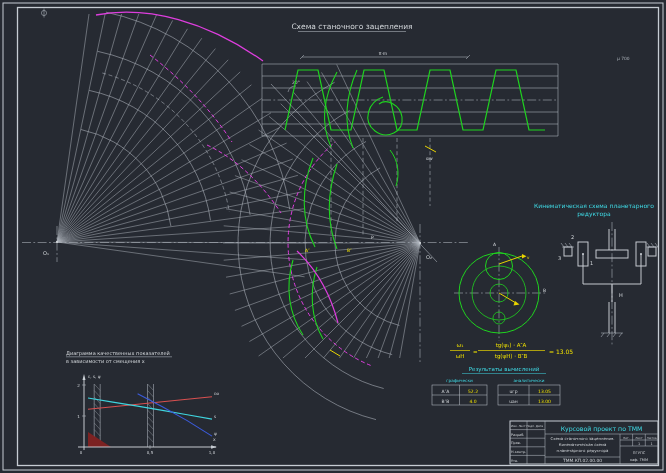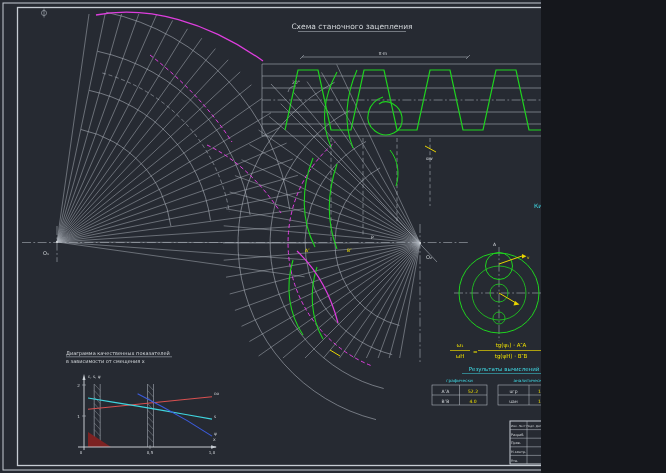--- a/index.html
+++ b/index.html
@@ -1,16 +1,16 @@
 <!DOCTYPE html>
 <html><head>
 <meta charset="utf-8">
 <style>
   html,body{margin:0;padding:0;background:#15171c;}
-  .stage{width:541px;height:473px;position:relative;background:#262a32;overflow:hidden;}
+  .stage{width:666px;height:473px;position:relative;background:#262a32;overflow:hidden;}
   svg{display:block;}
   text{font-family:"DejaVu Sans","Liberation Sans",sans-serif;fill:#d2d6da;}
   .frame{stroke:#c6ccd3;fill:none;}
   .thin{stroke:#b6bcc4;stroke-width:.55;fill:none;}
   .fl{stroke:#aeb4bd;stroke-width:.5;fill:none;}
   .med{stroke:#ccd1d7;stroke-width:.95;fill:none;}
   .dashed{stroke-dasharray:4 2.6;}
   .dashdot{stroke-dasharray:9 2.4 1.8 2.4;}
   .green{stroke:#1fd31f;fill:none;}
   .magenta{stroke:#de3ede;fill:none;}

